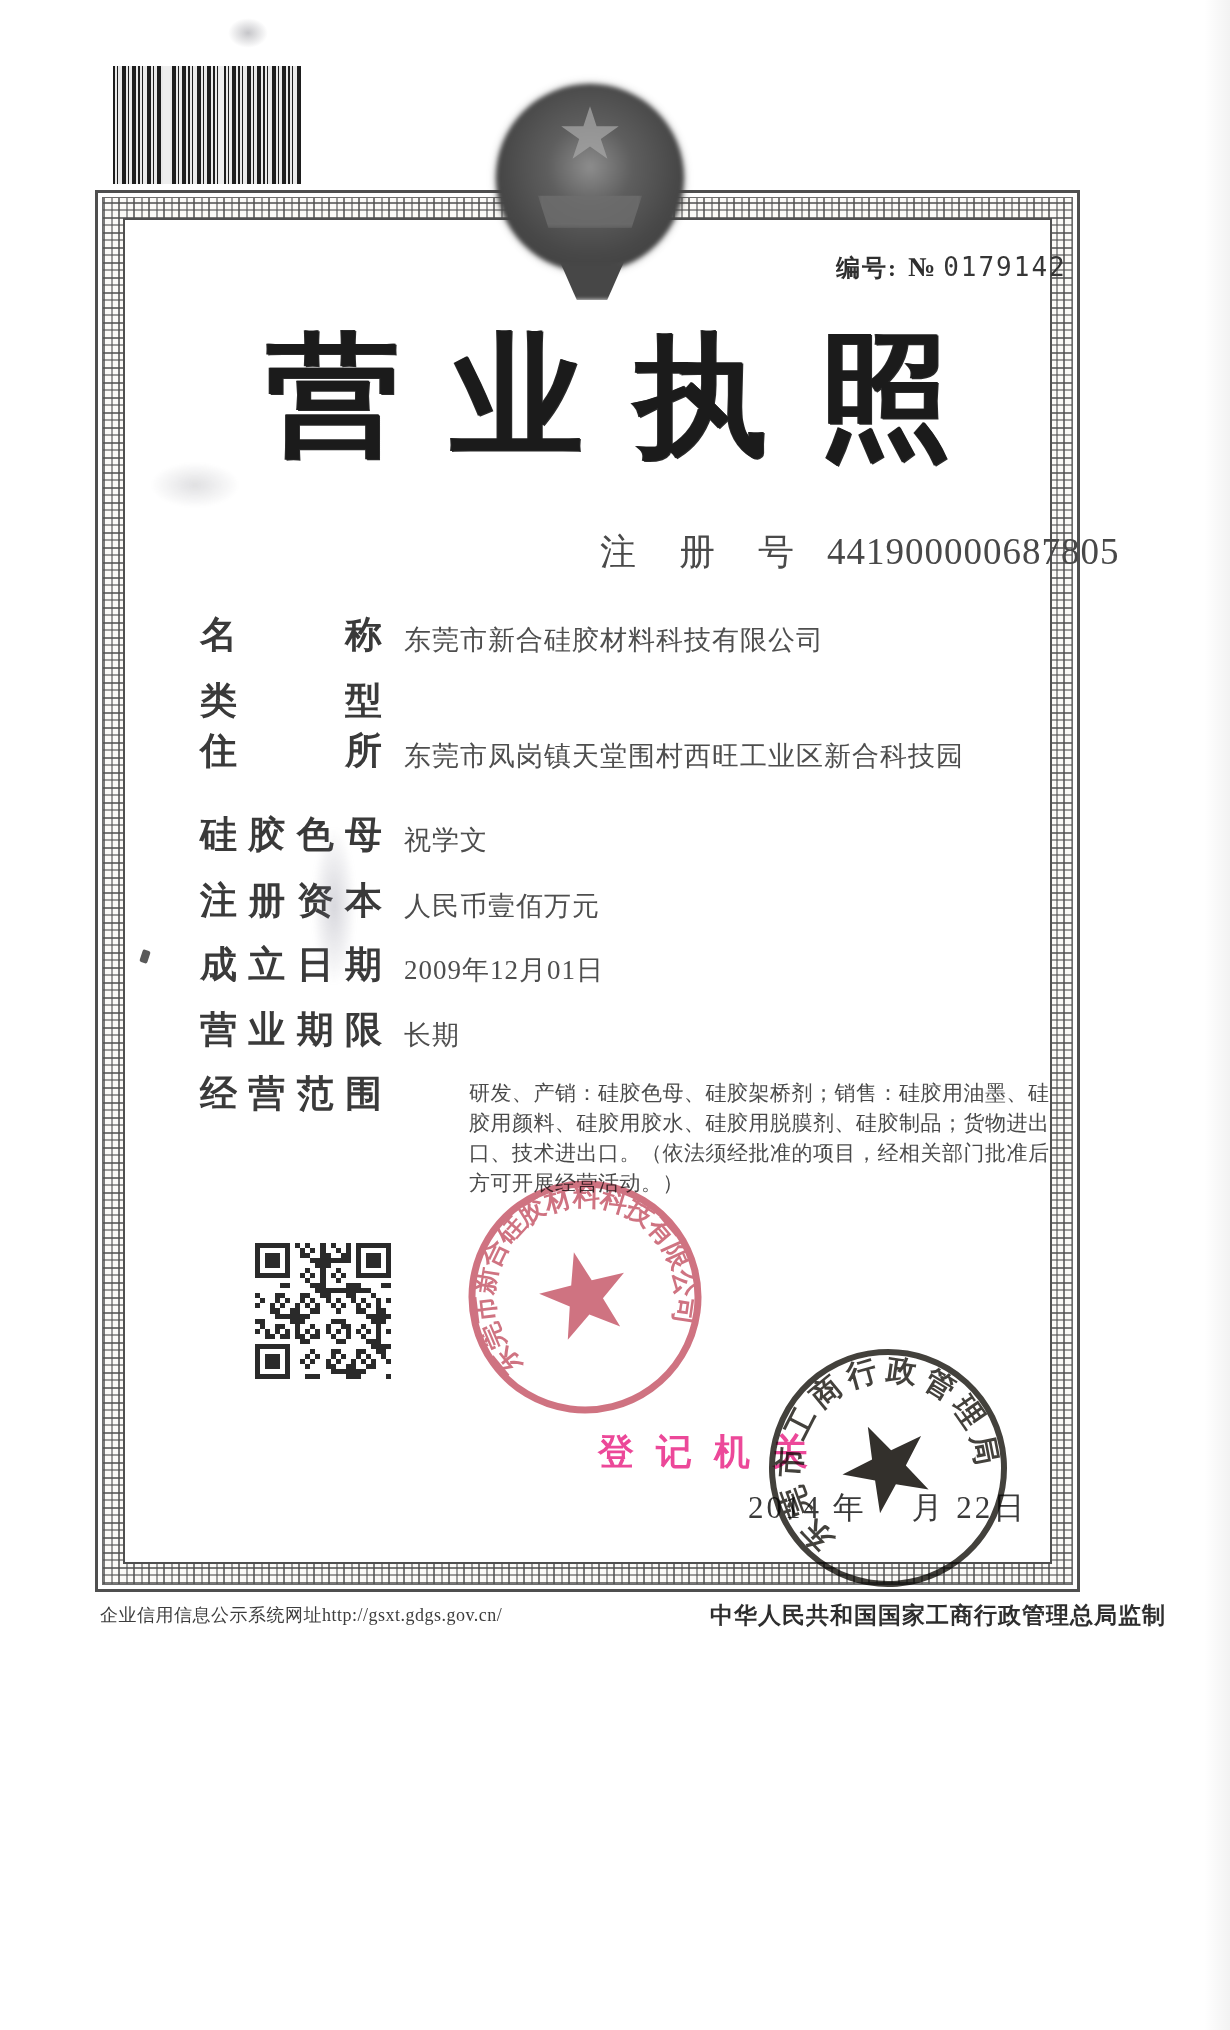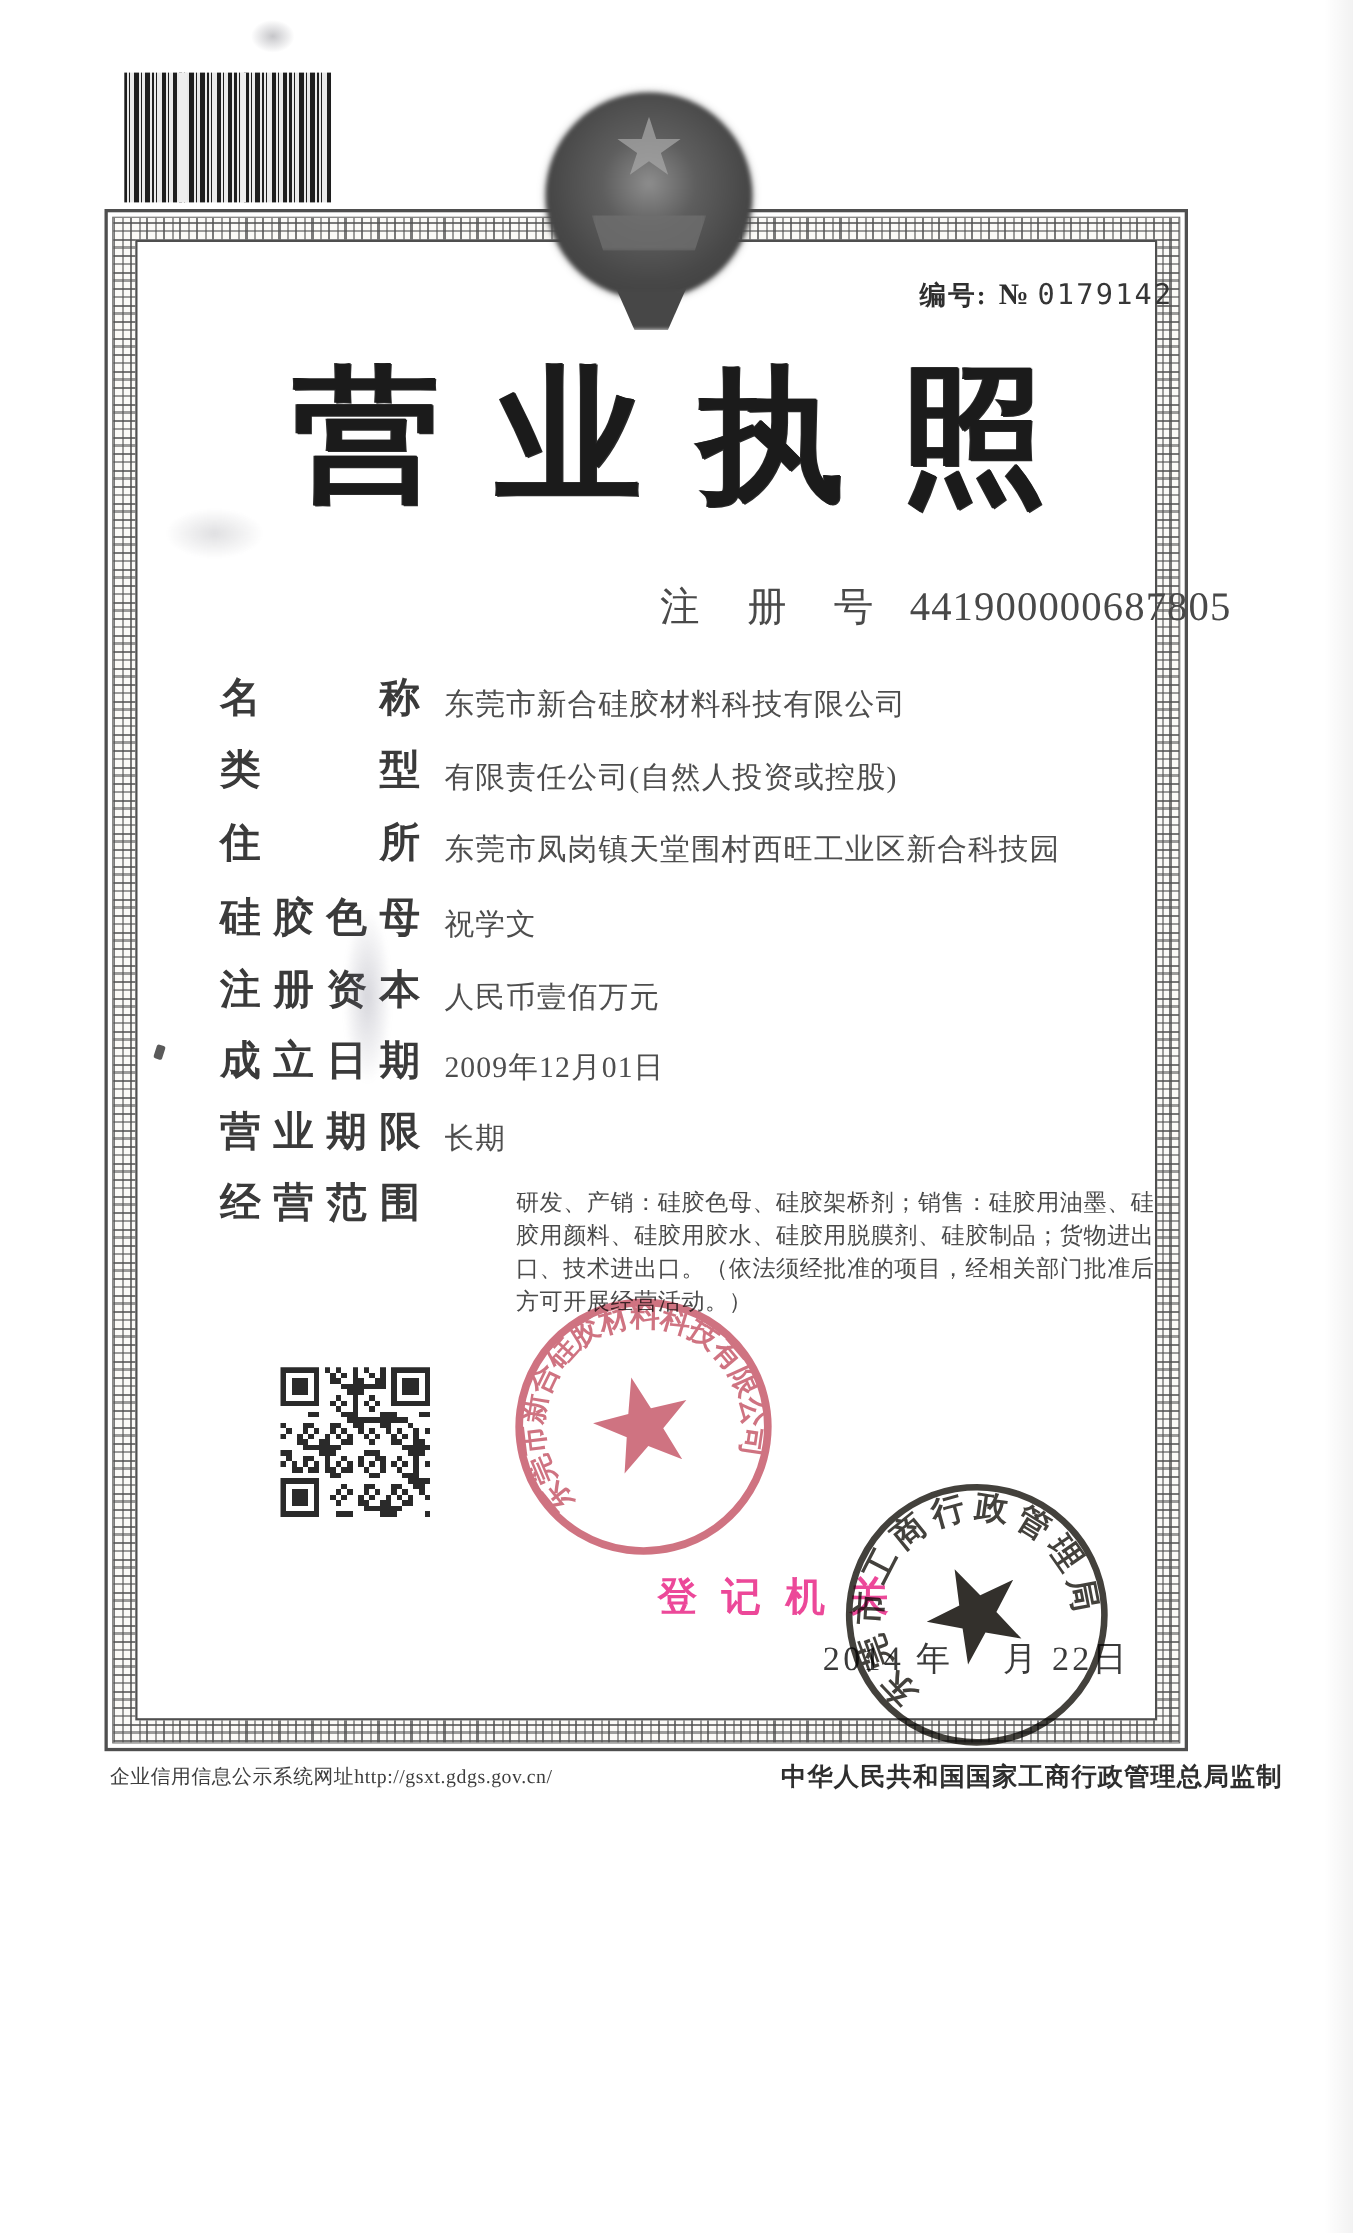--- a/index.html
+++ b/index.html
@@ -145,23 +145,22 @@
   <div class="reg-row">
     <span class="lab">注 册 号</span><span class="num">441900000687805</span>
   </div>
 
   <div class="f-row" style="top:615px">
     <div class="f-label">名称</div>
     <div class="f-value">东莞市新合硅胶材料科技有限公司</div>
   </div>
   <div class="f-row" style="top:681px">
     <div class="f-label">类型</div>
-    <div class="f-value">有限责任公司(自然人投资或控股)</div>
-  </div>
-  <div class="f-row" style="top:747px">
+  </div>
+  <div class="f-row" style="top:731px">
     <div class="f-label">住所</div>
     <div class="f-value">东莞市凤岗镇天堂围村西旺工业区新合科技园</div>
   </div>
   <div class="f-row" style="top:815px">
     <div class="f-label">硅胶色母</div>
     <div class="f-value">祝学文</div>
   </div>
   <div class="f-row" style="top:881px">
     <div class="f-label">注册资本</div>
     <div class="f-value">人民币壹佰万元</div>

